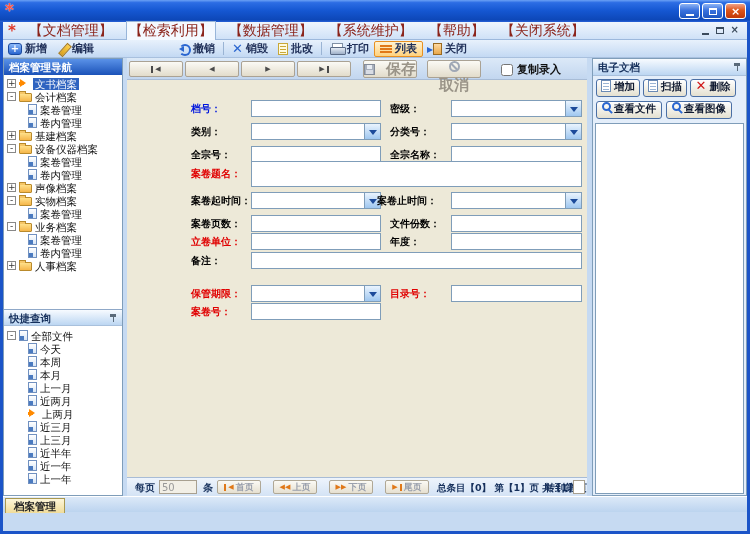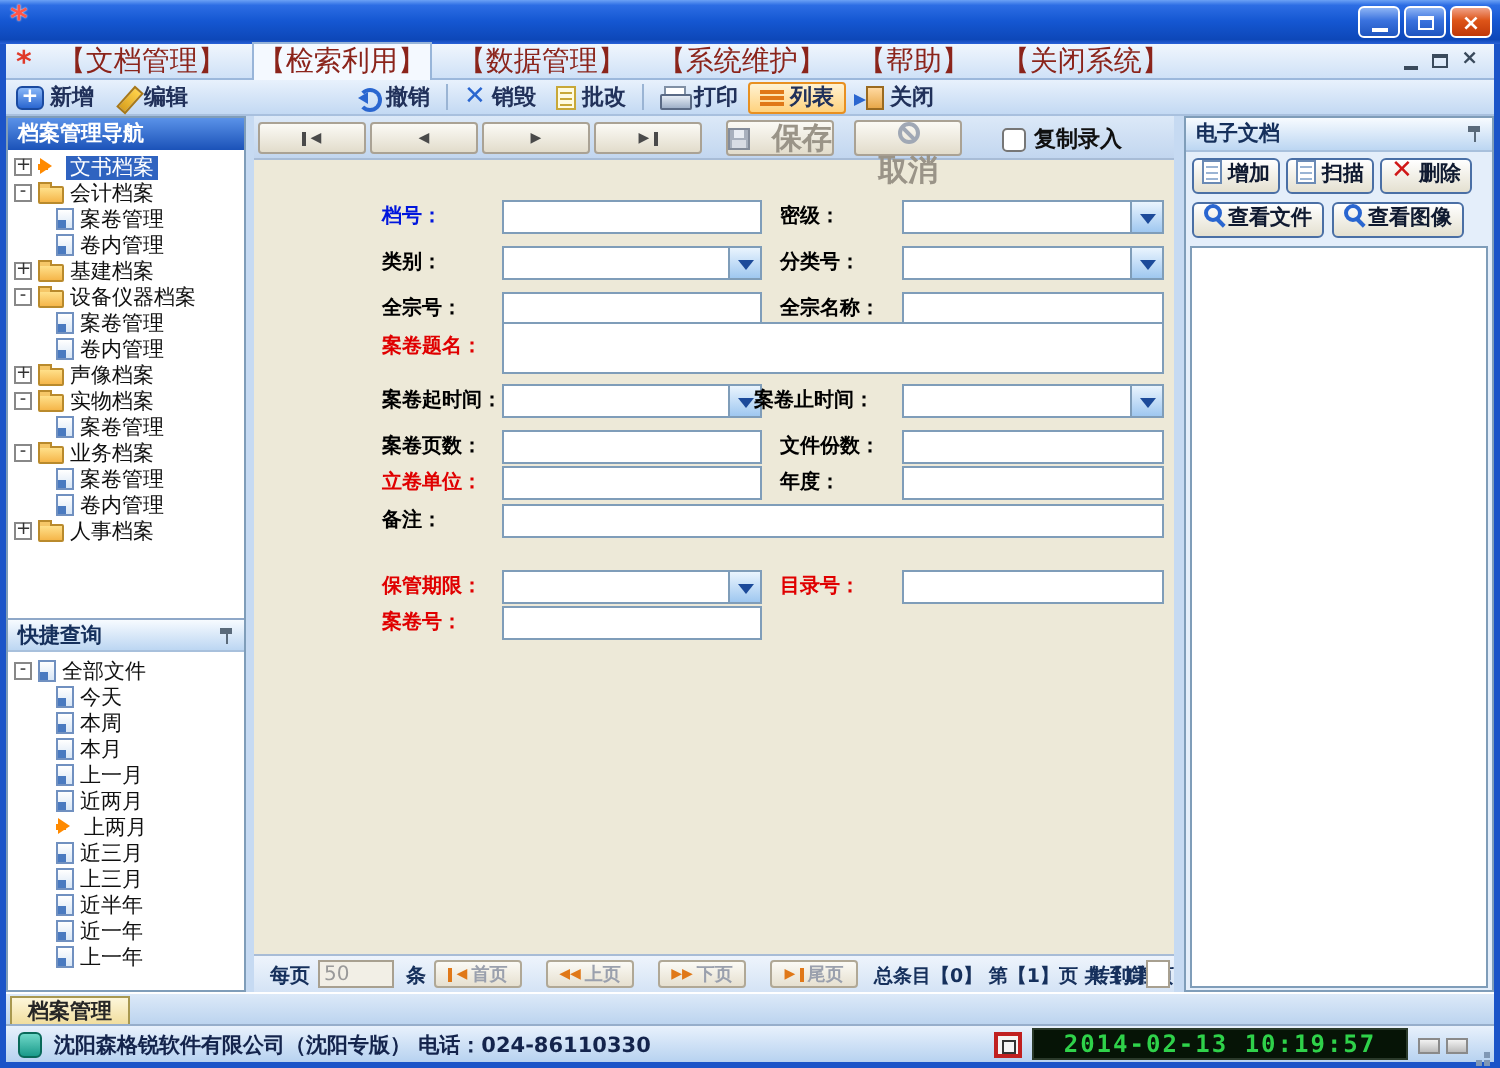--- a/index.html
+++ b/index.html
@@ -486,24 +486,15 @@
           <span>查看图像</span>
         </div>
       <div class="doclist"></div>
     </div>
 
 
     <div class="tabrow">
       <div class="btab">档案管理</div>
     </div>
 
-    <div class="statusbar">
-      <span class="logo"></span>
-      <span class="company">沈阳森格锐软件有限公司（沈阳专版） 电话：024-86110330</span>
-      <span class="clockbtn"></span>
-      <span class="led">2014-02-13 10:19:57</span>
-      <span class="sbtn2" style="left:706px"></span>
-      <span class="sbtn2" style="left:720px"></span>
-      <span class="grip"></span>
-    </div>
 
   </div>
 </div>
 
 </body></html>

